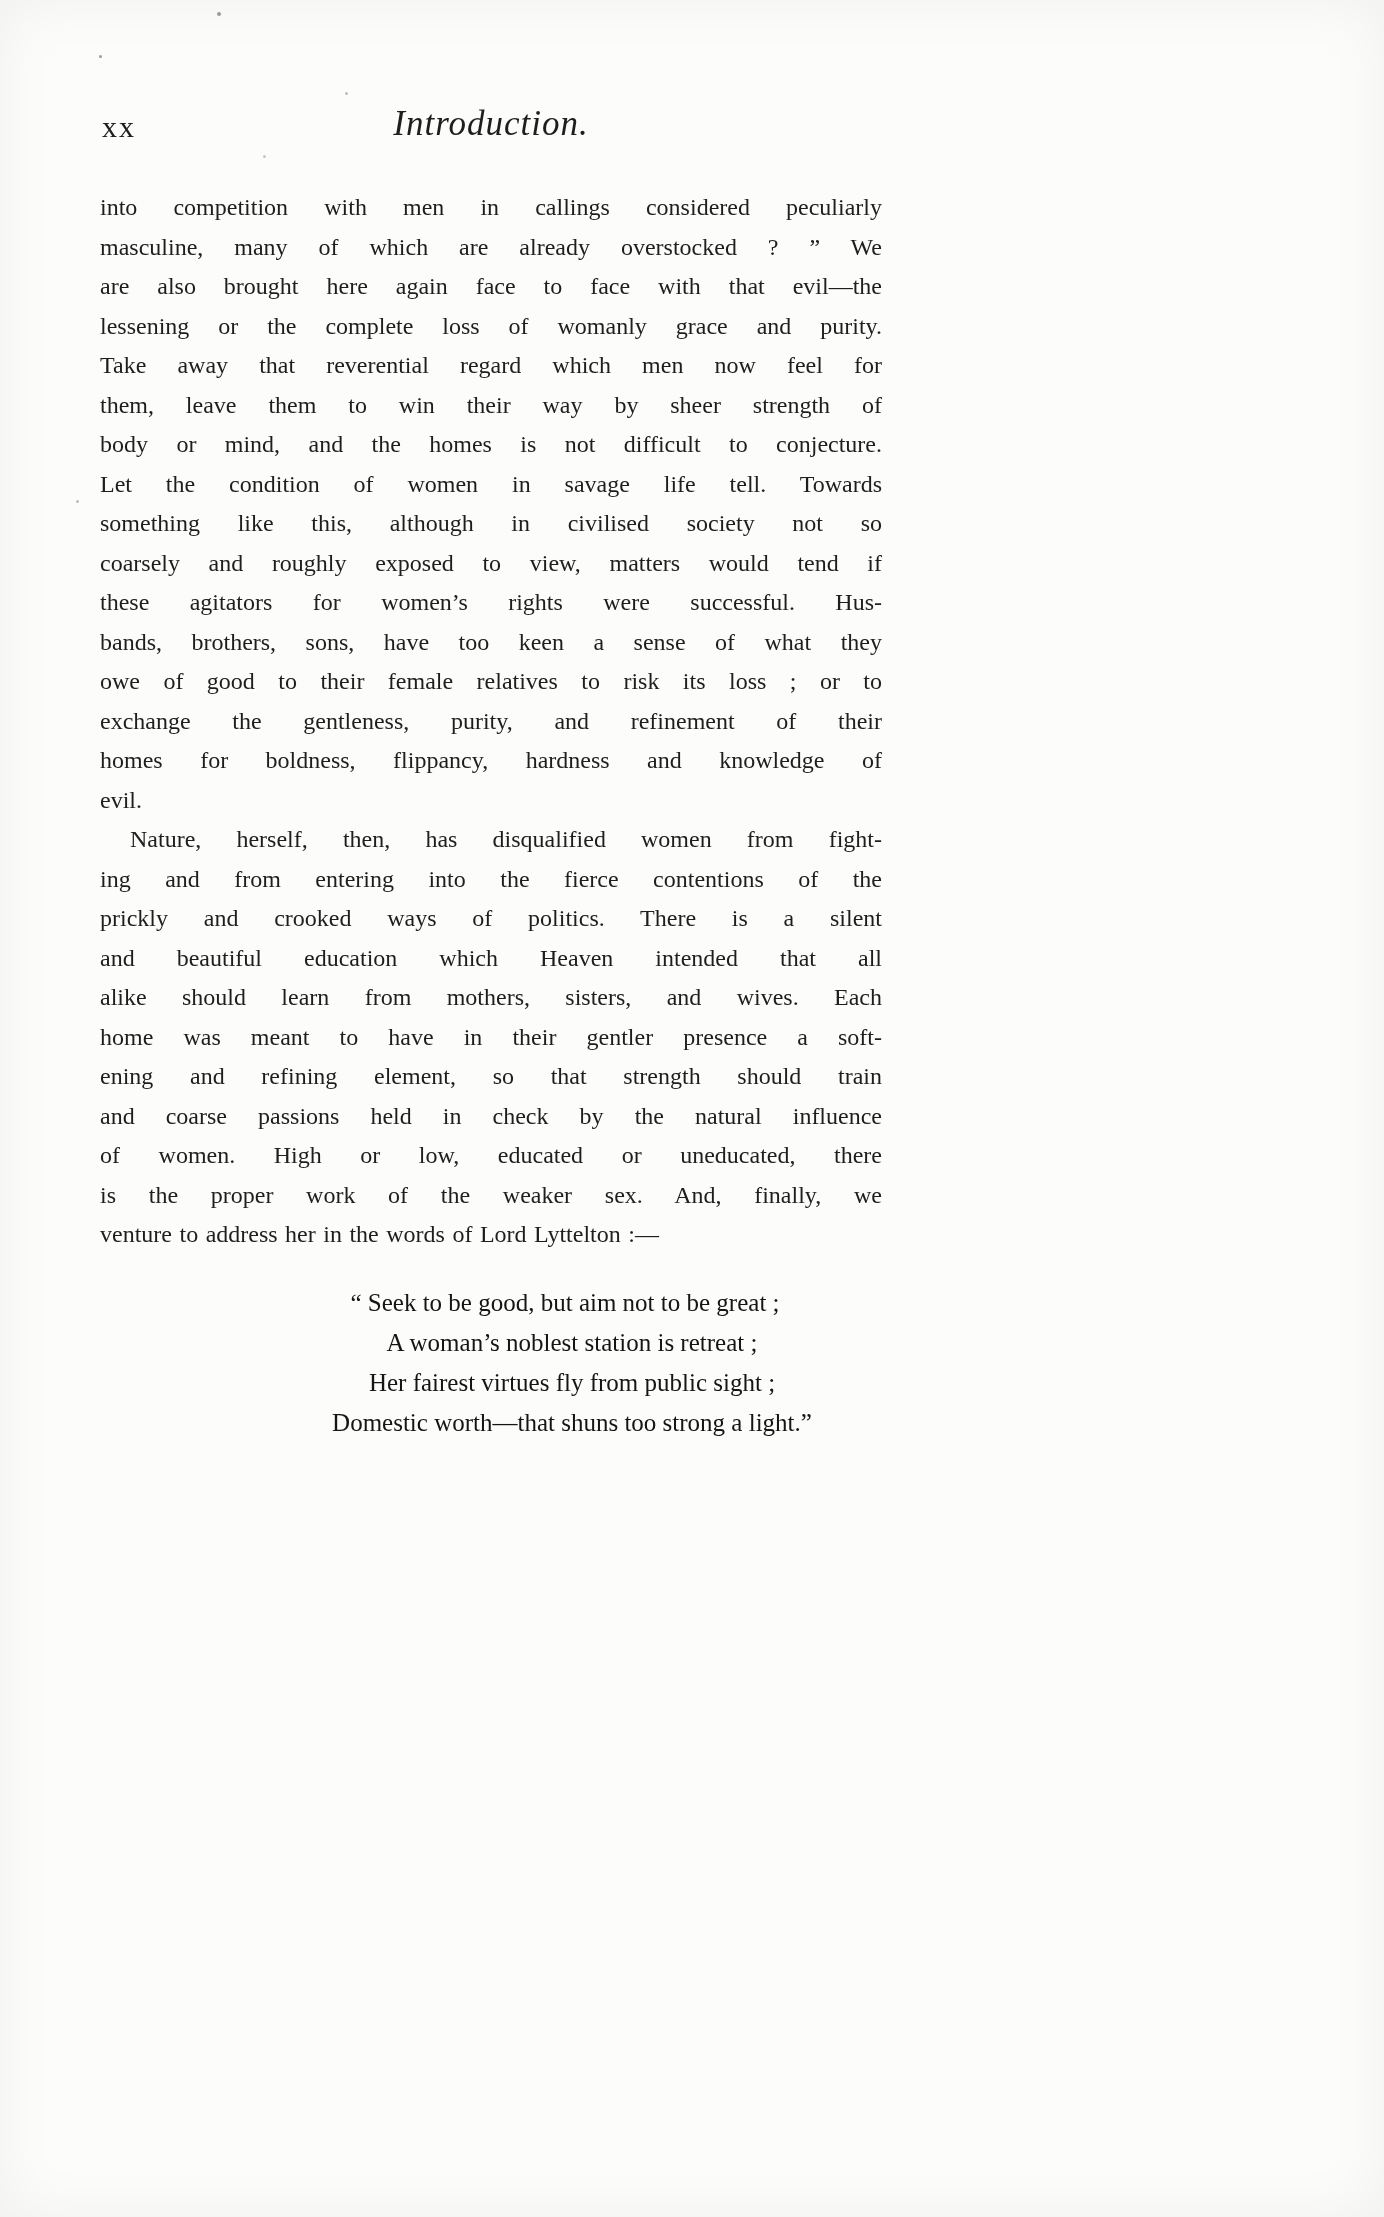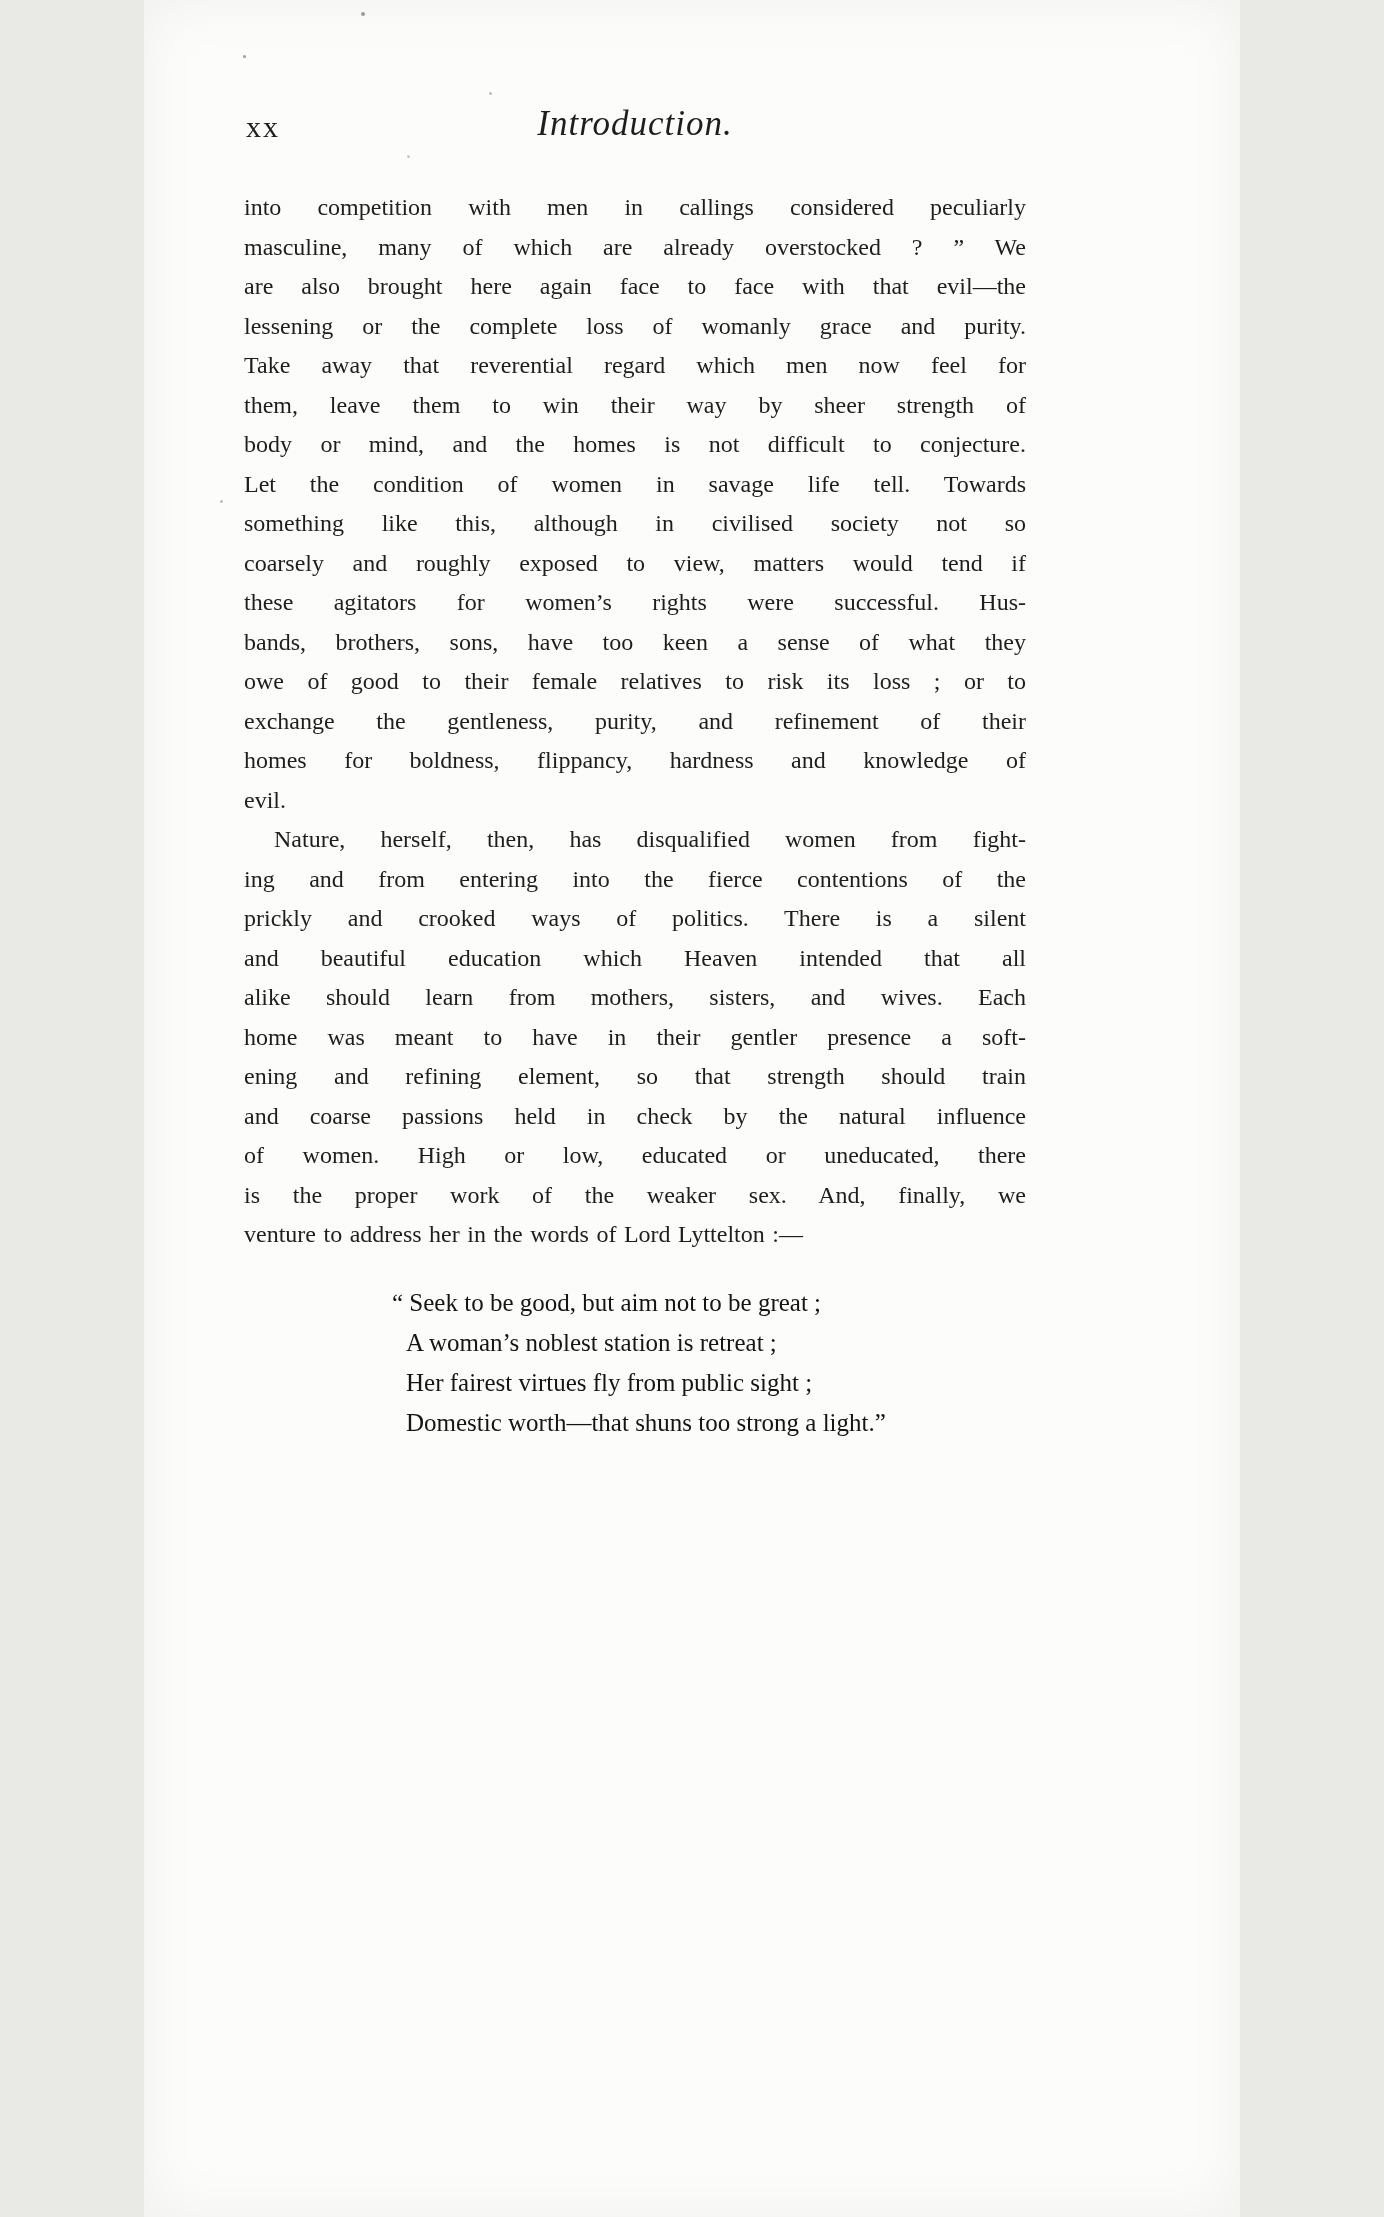--- a/index.html
+++ b/index.html
@@ -2,21 +2,21 @@
 <html><head>
 <meta charset="utf-8">
 <style>
   html, body {
     margin: 0;
     padding: 0;
     background: #e9e9e6;
   }
   .page {
     position: relative;
-    width: 1096px;
+    width: 1384px;
     height: 2217px;
     margin: 0 auto;
     background: #fcfcfa;
     box-shadow: inset 0 0 60px rgba(0,0,0,0.05);
     overflow: hidden;
     font-family: "Liberation Serif", serif;
     color: #1e1e1e;
   }
   .text-column {
     position: absolute;
@@ -62,21 +62,21 @@
   }
   .poem {
     margin-top: 28px;
     padding-left: 128px;
     font-size: 25px;
     line-height: 40px;
     color: #151515;
   }
   .poem-line {
     padding-left: 14px;
-    text-align: left;
+    text-align: center;
     margin-left: 20px;
   }
   .poem-line.first {
     padding-left: 0;
   }
   
   .speck {
     position: absolute;
     border-radius: 50%;
     background: rgba(40,40,40,0.45);

